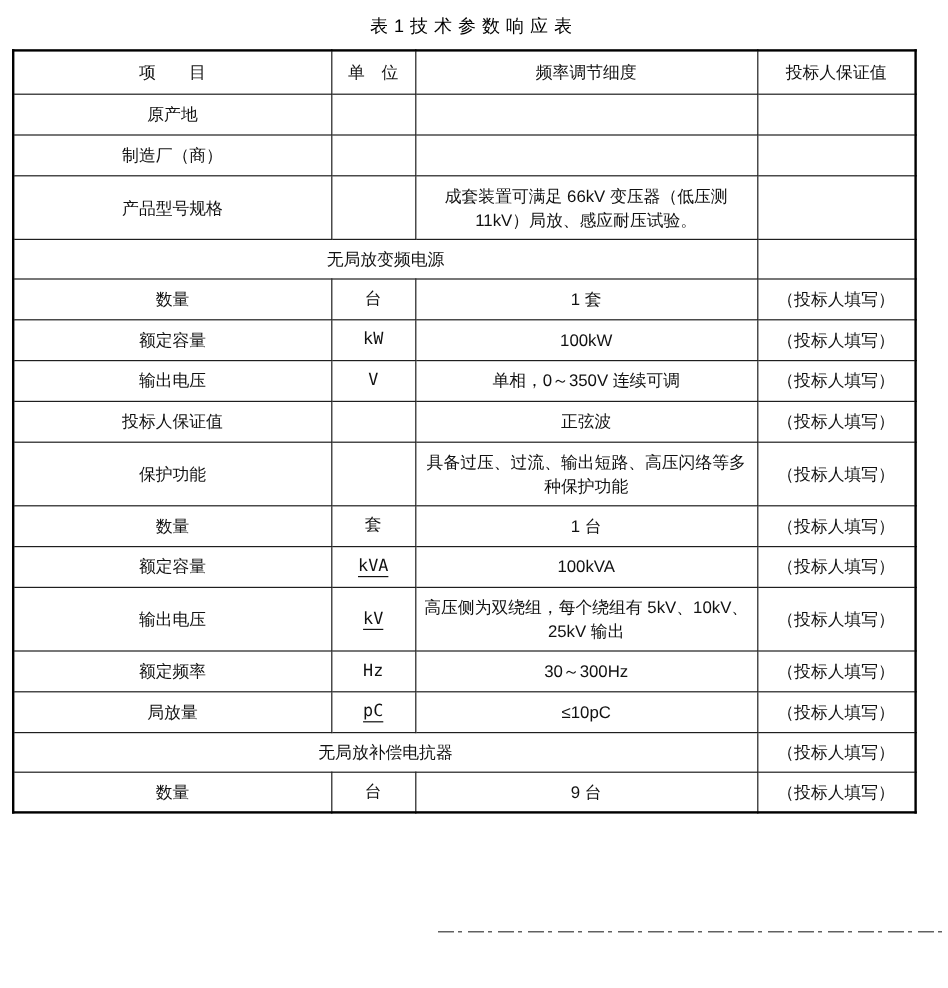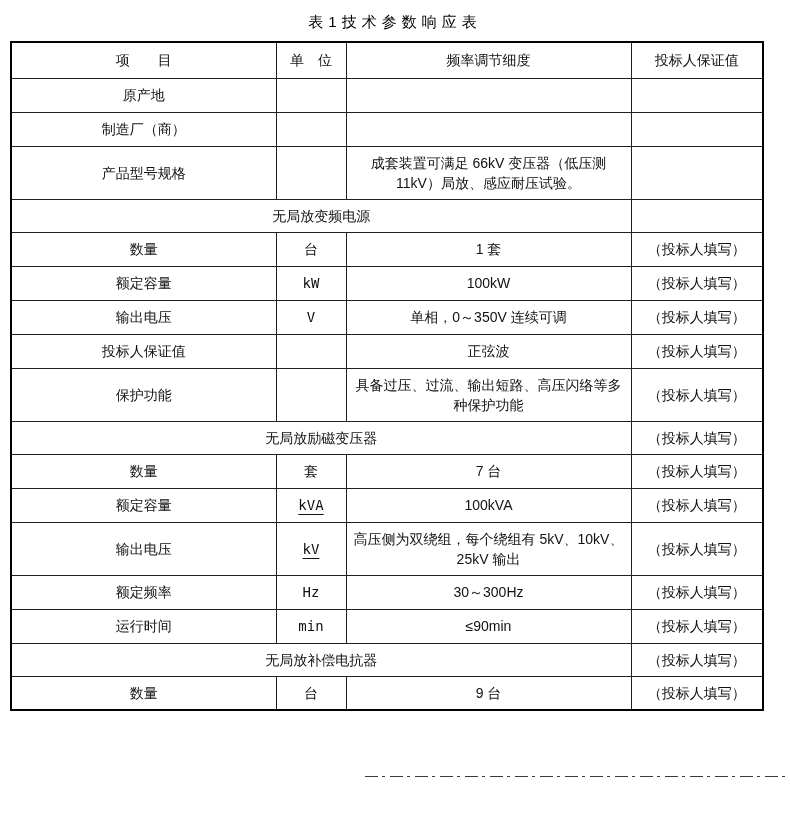--- a/index.html
+++ b/index.html
@@ -143,28 +143,24 @@
           <td class="unit-cell"></td>
           <td>正弦波</td>
           <td>（投标人填写）</td>
         </tr>
         <tr>
           <td>保护功能</td>
           <td class="unit-cell"></td>
           <td>具备过压、过流、输出短路、高压闪络等多种保护功能</td>
           <td>（投标人填写）</td>
         </tr>
-        <tr class="section">
-          <td colspan="3">无局放励磁变压器</td>
-          <td>（投标人填写）</td>
-        </tr>
         <tr>
           <td>数量</td>
           <td class="unit-cell">套</td>
-          <td>7 台</td>
+          <td>1 台</td>
           <td>（投标人填写）</td>
         </tr>
         <tr>
           <td>额定容量</td>
           <td class="unit-cell wavy">kVA</td>
           <td>100kVA</td>
           <td>（投标人填写）</td>
         </tr>
         <tr>
           <td>输出电压</td>
@@ -172,23 +168,23 @@
           <td>高压侧为双绕组，每个绕组有 5kV、10kV、25kV 输出</td>
           <td>（投标人填写）</td>
         </tr>
         <tr>
           <td>额定频率</td>
           <td class="unit-cell">Hz</td>
           <td>30～300Hz</td>
           <td>（投标人填写）</td>
         </tr>
         <tr>
-          <td>运行时间</td>
-          <td class="unit-cell">min</td>
-          <td>≤90min</td>
+          <td>局放量</td>
+          <td class="unit-cell wavy">pC</td>
+          <td>≤10pC</td>
           <td>（投标人填写）</td>
         </tr>
         <tr class="section page-break">
           <td colspan="3">无局放补偿电抗器</td>
           <td>（投标人填写）</td>
         </tr>
         <tr>
           <td>数量</td>
           <td class="unit-cell">台</td>
           <td>9 台</td>

